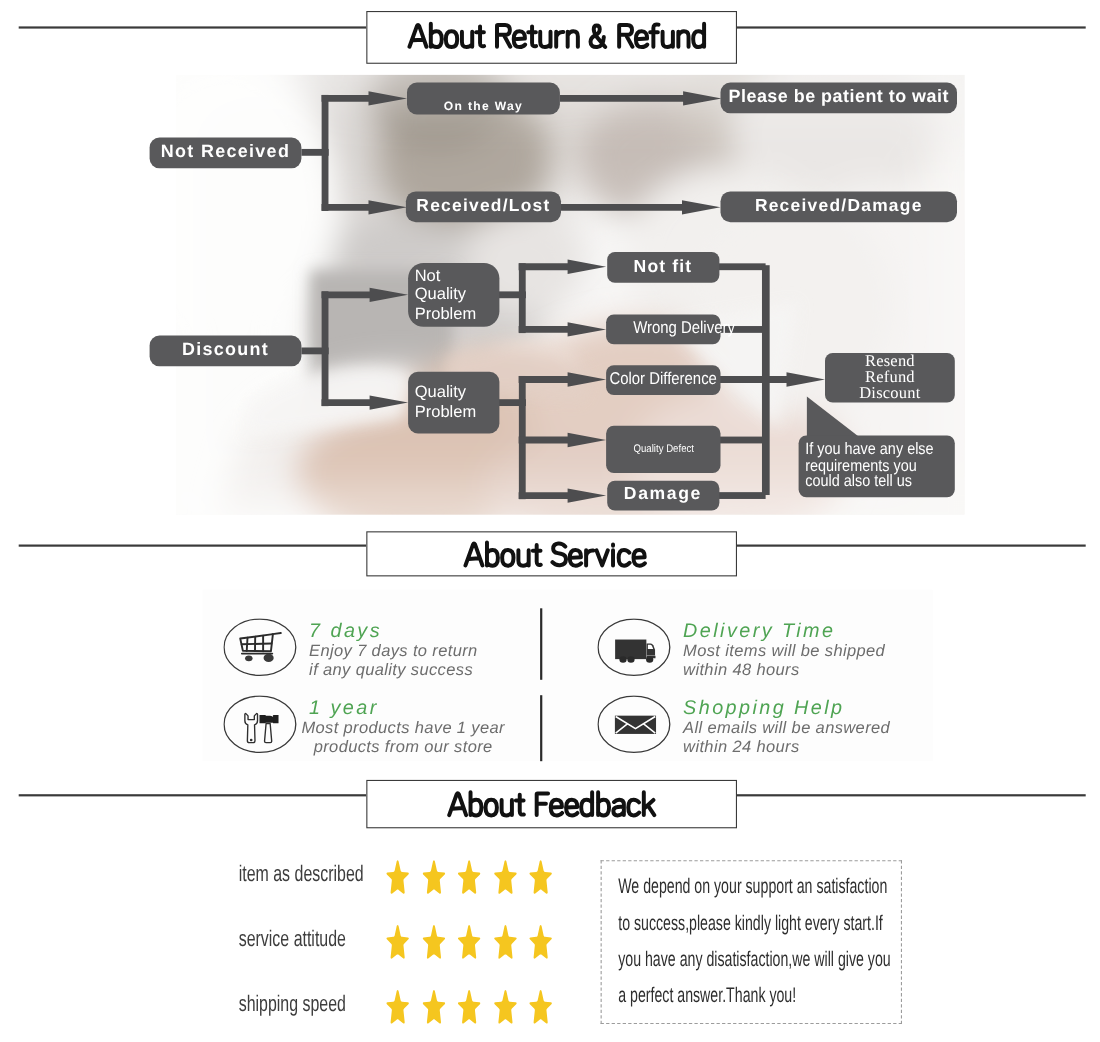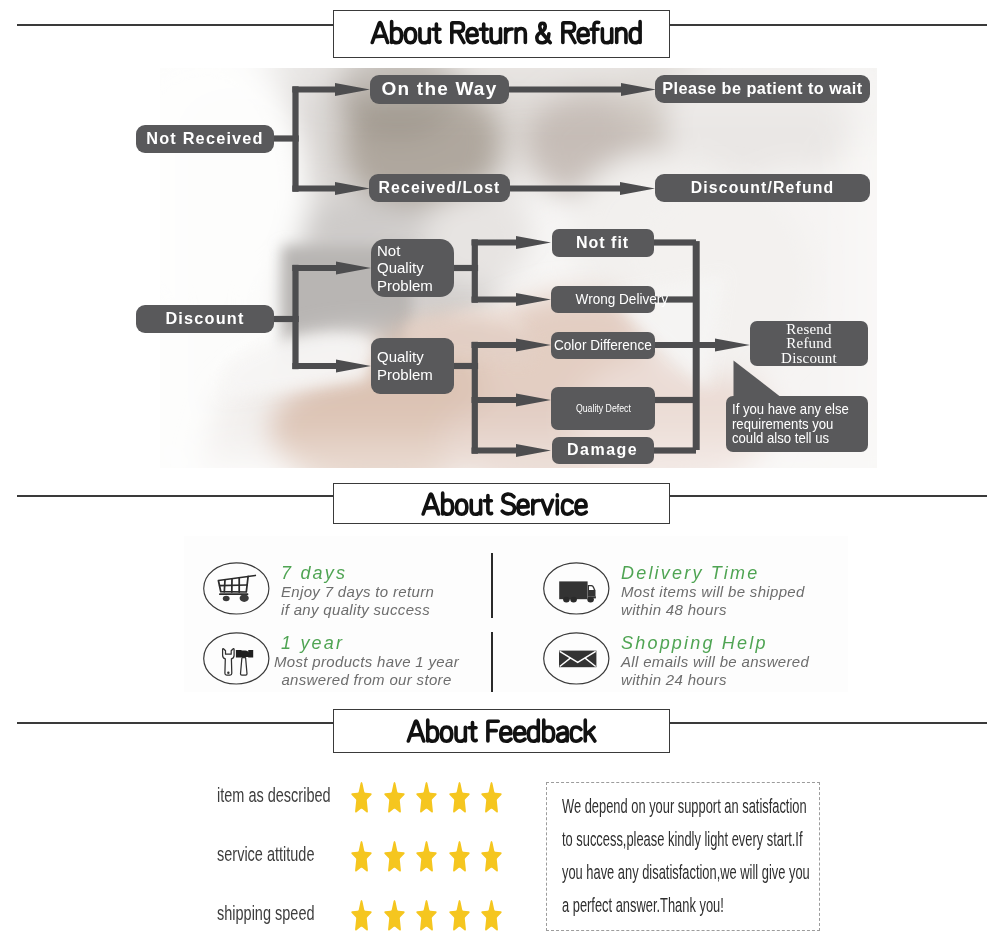--- a/index.html
+++ b/index.html
@@ -167,31 +167,31 @@
       <rect x="653.0" y="447.4" width="43.0" height="6.2"></rect>
       <rect x="692.7" y="241.1" width="7.0" height="208.9"></rect>
       <path d="M 653.0 341.9 L 715.0 341.9 L 715.0 338.5 L 750.0 345.0 L 715.0 351.5 L 715.0 348.1 L 653.0 348.1 Z"></path>
 
       </g>
       <path d="M 733.5 360.5 L 733.5 398 L 782 398 Z" fill="#59595b"></path>
     </svg>
     <div class="node " style="left:136px;top:125px;width:138px;height:28px;font-size:16.3px;letter-spacing:1.2px;">
         <span>Not Received</span>
       </div>
-    <div class="node " style="left:370px;top:75px;width:139px;height:29px;font-size:19px;letter-spacing:1.2px;">
+    <div class="node " style="left:370px;top:75px;width:139px;height:29px;font-size:11px;letter-spacing:1.2px;align-items:flex-end;">
         <span>On the Way</span>
       </div>
     <div class="node " style="left:655px;top:75px;width:215px;height:28px;font-size:16.3px;letter-spacing:0.45px;justify-content:center;">
         <span>Please be patient to wait</span>
       </div>
     <div class="node " style="left:369px;top:174px;width:141px;height:28px;font-size:15.8px;letter-spacing:1.15px;">
         <span>Received/Lost</span>
       </div>
     <div class="node " style="left:655px;top:174px;width:215px;height:28px;font-size:15.8px;letter-spacing:1.15px;">
-        <span>Discount/Refund</span>
+        <span>Received/Damage</span>
       </div>
     <div class="node " style="left:136px;top:305px;width:138px;height:28px;font-size:16.3px;letter-spacing:1.2px;">
         <span>Discount</span>
       </div>
     <div class="node lft reg" style="left:371px;top:239px;width:83px;height:58px;font-size:15px;border-radius:14px;">
         <span>Not<br>Quality<br>Problem</span>
       </div>
     <div class="node lft reg" style="left:371px;top:338px;width:83px;height:56px;font-size:15px;">
         <span>Quality<br>Problem</span>
       </div>
@@ -280,21 +280,21 @@
   <g fill="#1f1f1f">
     <rect x="32.9" y="18.1" width="5.6" height="7.4" rx="0.3"></rect>
     <path d="M37.6 18.6 L42.4 18.6 C44.2 18.6 45.5 19.7 46.2 21.0 L46.2 25.0 L37.6 25.0 Z"></path>
     <rect x="45.2" y="18.1" width="5.0" height="7.4" rx="0.3"></rect>
   </g>
   <path d="M38.9 25.7 L42.6 25.7 L44.0 41.8 C44.0 42.6 43.5 43.1 42.7 43.1 L38.8 43.1 C38.0 43.1 37.5 42.6 37.5 41.8 Z" fill="none" stroke="#2f2f2f" stroke-width="1.25" stroke-linejoin="round"></path>
 </svg></div>
       <div class="txt" style="left:71px;text-align:center">
         <div class="h">1 year</div>
         <div class="l">Most products have 1 year</div>
-          <div class="l">answered from our store</div>
+          <div class="l">products from our store</div>
       </div>
     </div>
     <div class="svc" style="left:543px;top:632px">
       <div class="ic"><svg viewBox="0 0 67 53" width="67" height="53">
   <ellipse cx="33.3" cy="26.4" rx="32.6" ry="25.6" fill="none" stroke="#3a3a3a" stroke-width="1.2"></ellipse>
   <rect x="16.0" y="18.6" width="37.4" height="16.6" fill="#333333"></rect>
   <path d="M16.7 19.3 L34.7 30.4 L52.7 19.3" fill="none" stroke="#ffffff" stroke-width="1.5"></path>
   <path d="M16.7 34.5 L27.6 25.9 M52.7 34.5 L41.8 25.9" fill="none" stroke="#ffffff" stroke-width="1.4"></path>
 </svg></div>
       <div class="txt" style="left:78px;text-align:left">

